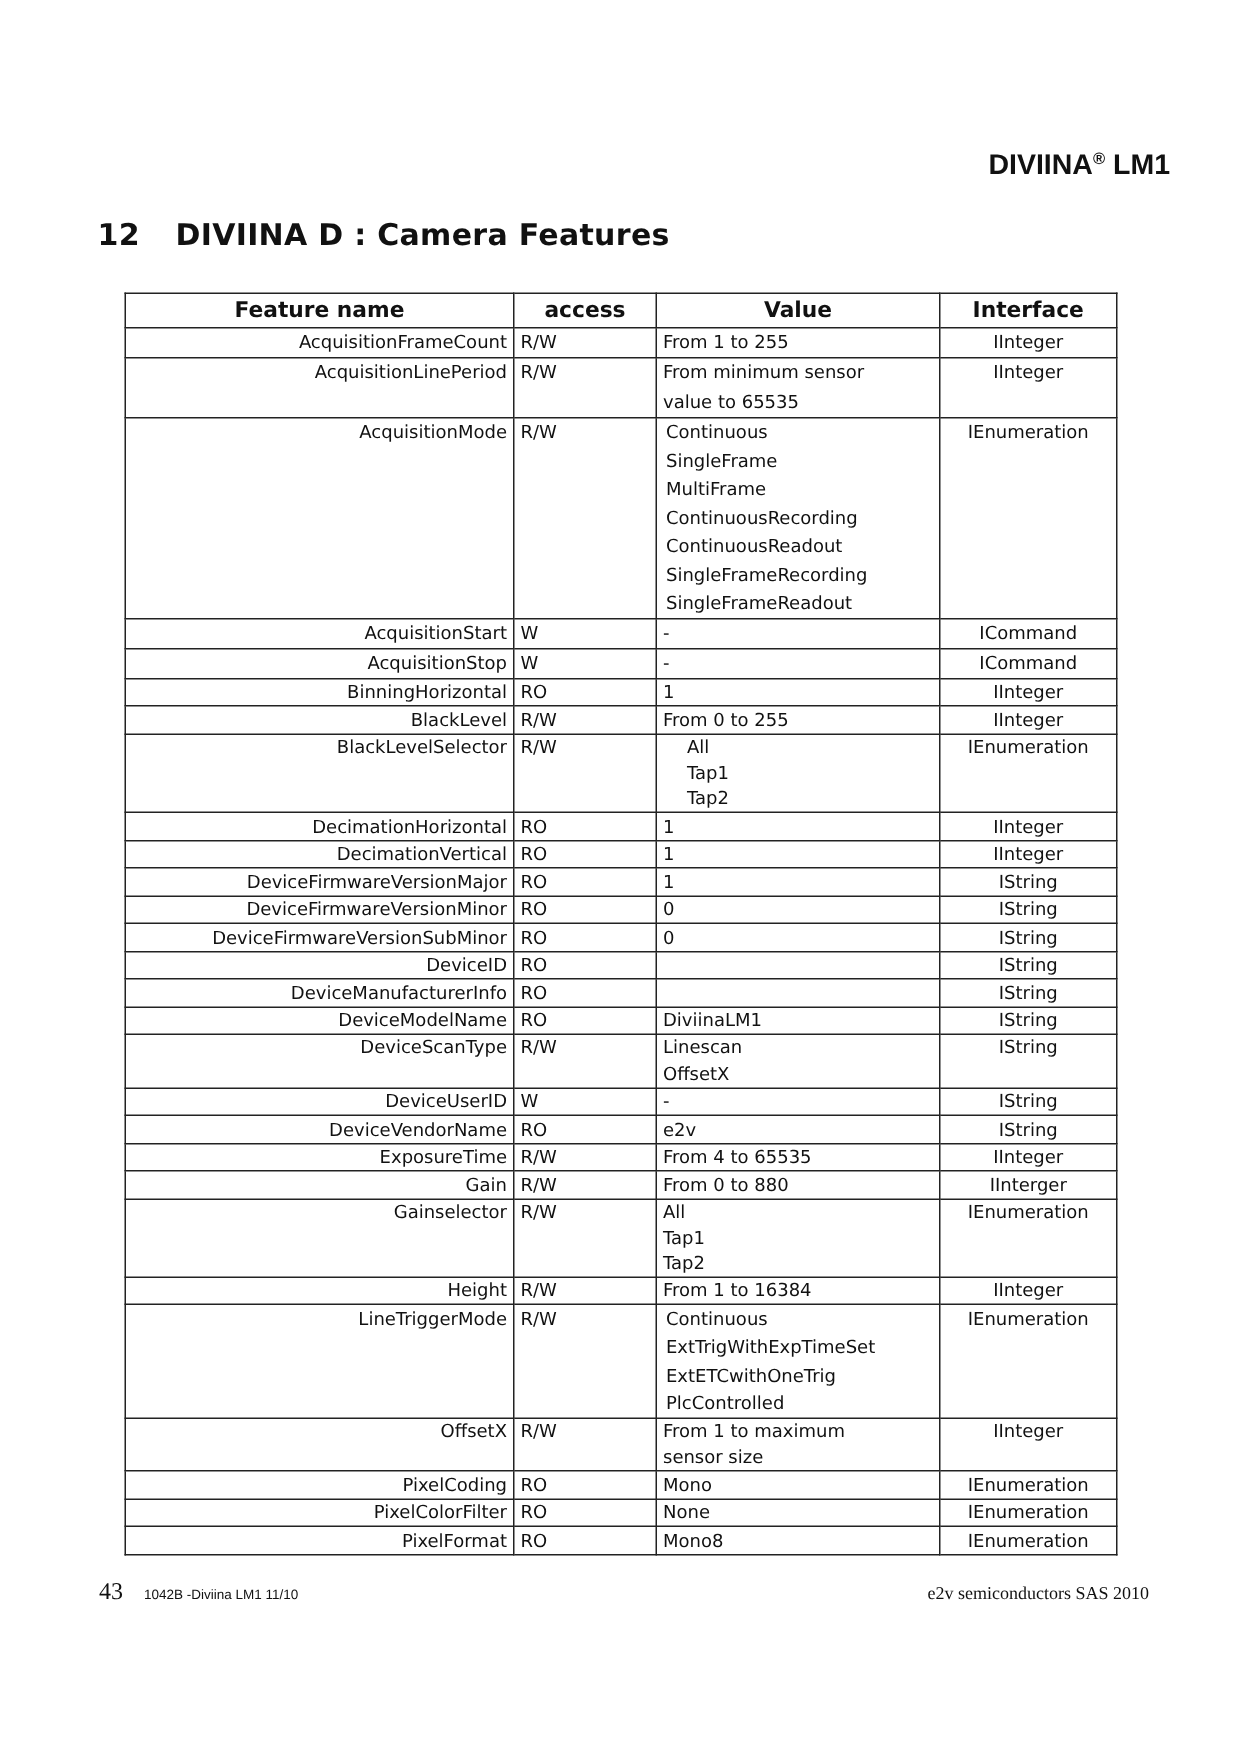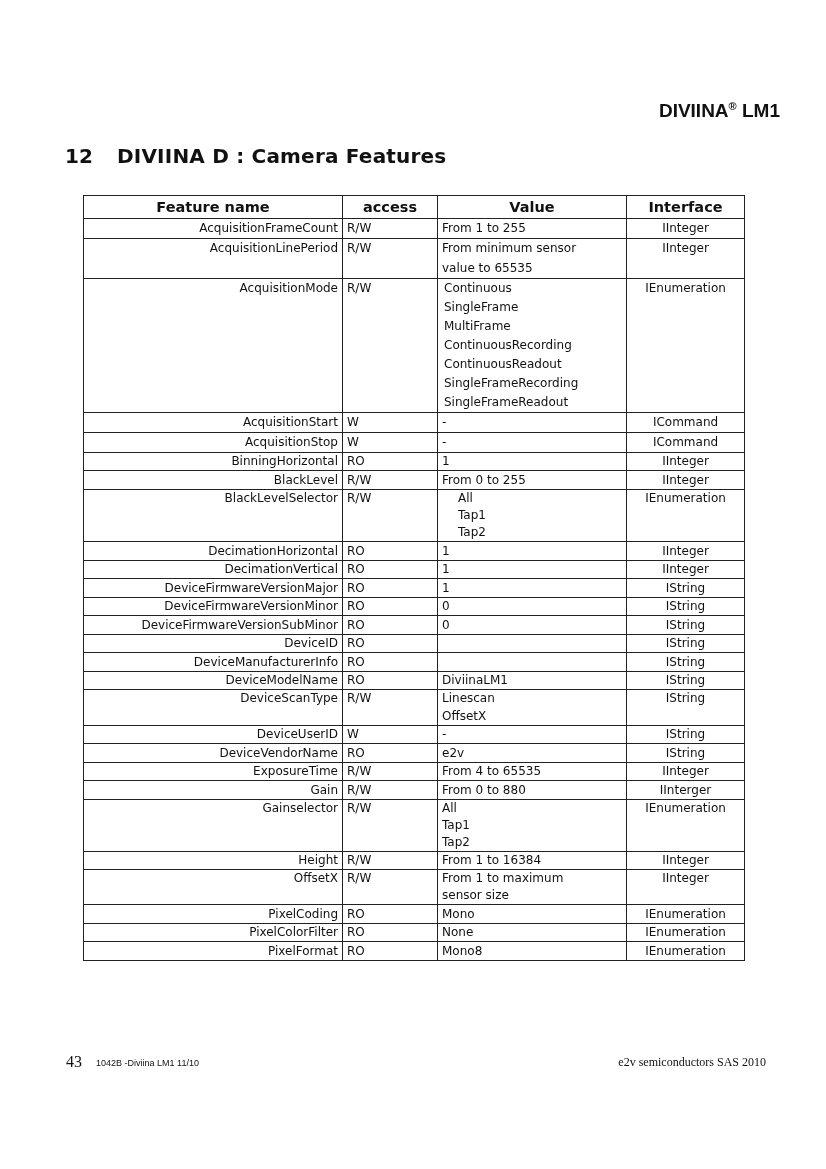--- a/index.html
+++ b/index.html
@@ -235,20 +235,31 @@
         <td class="c-int" style="line-height: 17px;">IEnumeration</td>
       </tr>
       <tr style="height: 17px;">
         <td class="c-name" style="line-height: 17px;">Height</td>
         <td class="c-acc" style="line-height: 17px;">R/W</td>
         <td class="c-val val-center" style="line-height: 17px;">
           <span class="val-line" style="line-height: 17px;">From 1 to 16384</span>
         </td>
         <td class="c-int" style="line-height: 17px;">IInteger</td>
       </tr>
+      <tr style="height: 75px;">
+        <td class="c-name" style="line-height: 18.75px;">LineTriggerMode</td>
+        <td class="c-acc" style="line-height: 18.75px;">R/W</td>
+        <td class="c-val val-left" style="line-height: 18.75px;">
+          <span class="val-line" style="line-height: 18.75px;">Continuous</span>
+          <span class="val-line" style="line-height: 18.75px;">ExtTrigWithExpTimeSet</span>
+          <span class="val-line" style="line-height: 18.75px;">ExtETCwithOneTrig</span>
+          <span class="val-line" style="line-height: 18.75px;">PlcControlled</span>
+        </td>
+        <td class="c-int" style="line-height: 18.75px;">IEnumeration</td>
+      </tr>
       <tr style="height: 34px;">
         <td class="c-name" style="line-height: 17px;">OffsetX</td>
         <td class="c-acc" style="line-height: 17px;">R/W</td>
         <td class="c-val val-center" style="line-height: 17px;">
           <span class="val-line" style="line-height: 17px;">From 1 to maximum</span>
           <span class="val-line" style="line-height: 17px;">sensor size</span>
         </td>
         <td class="c-int" style="line-height: 17px;">IInteger</td>
       </tr>
       <tr style="height: 18px;">

